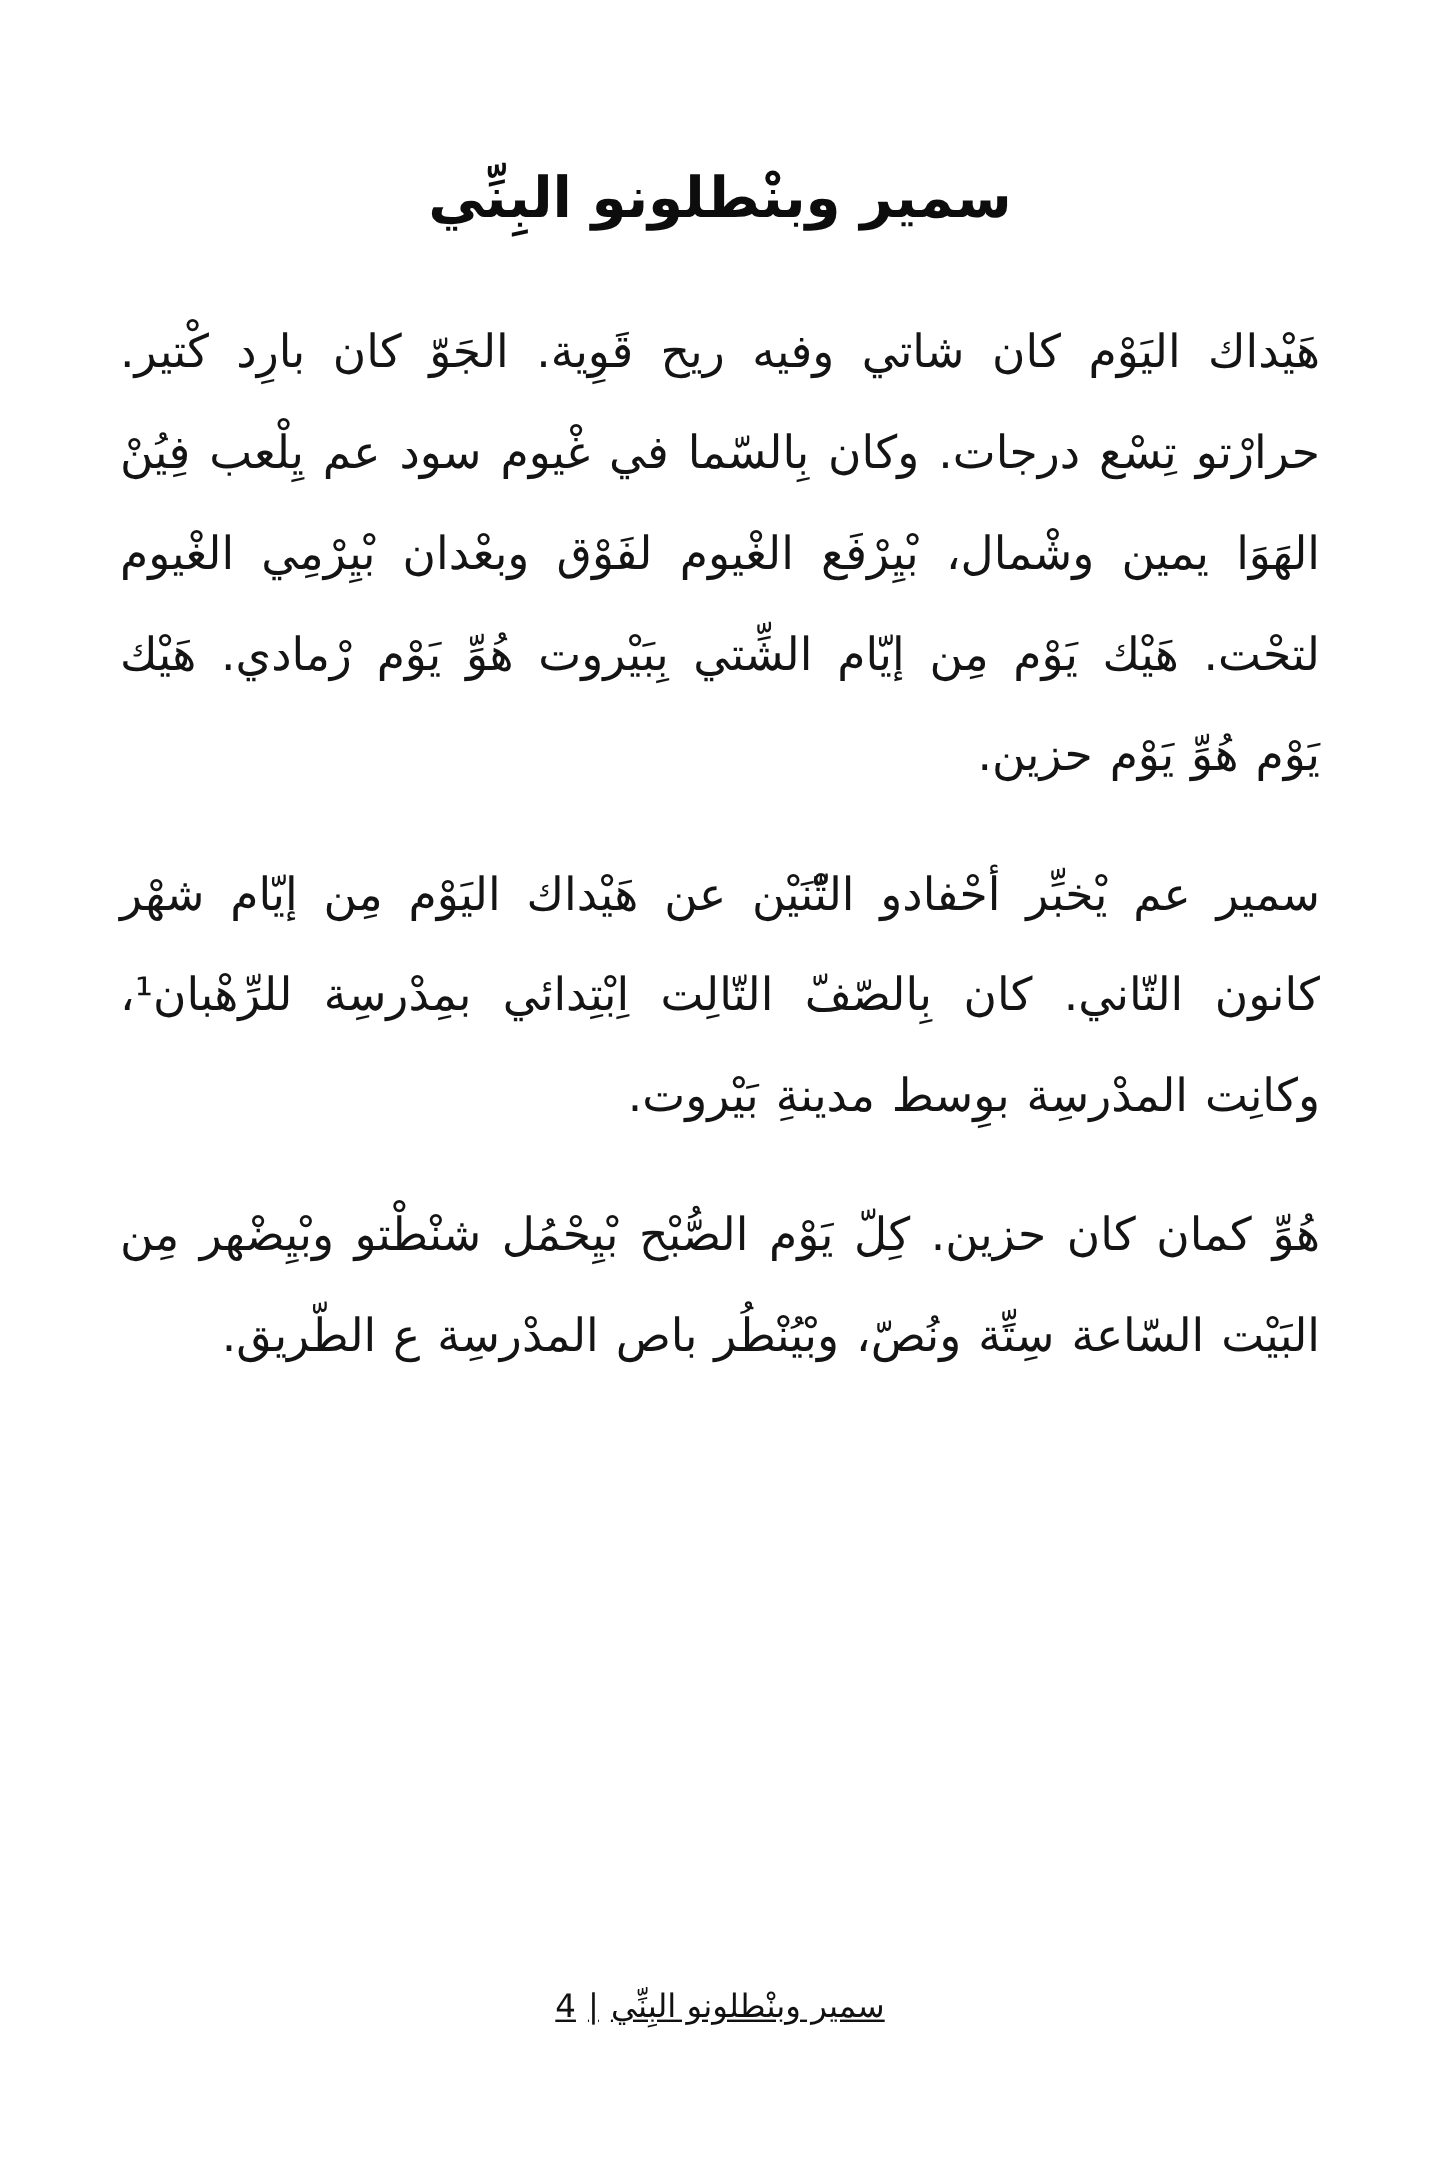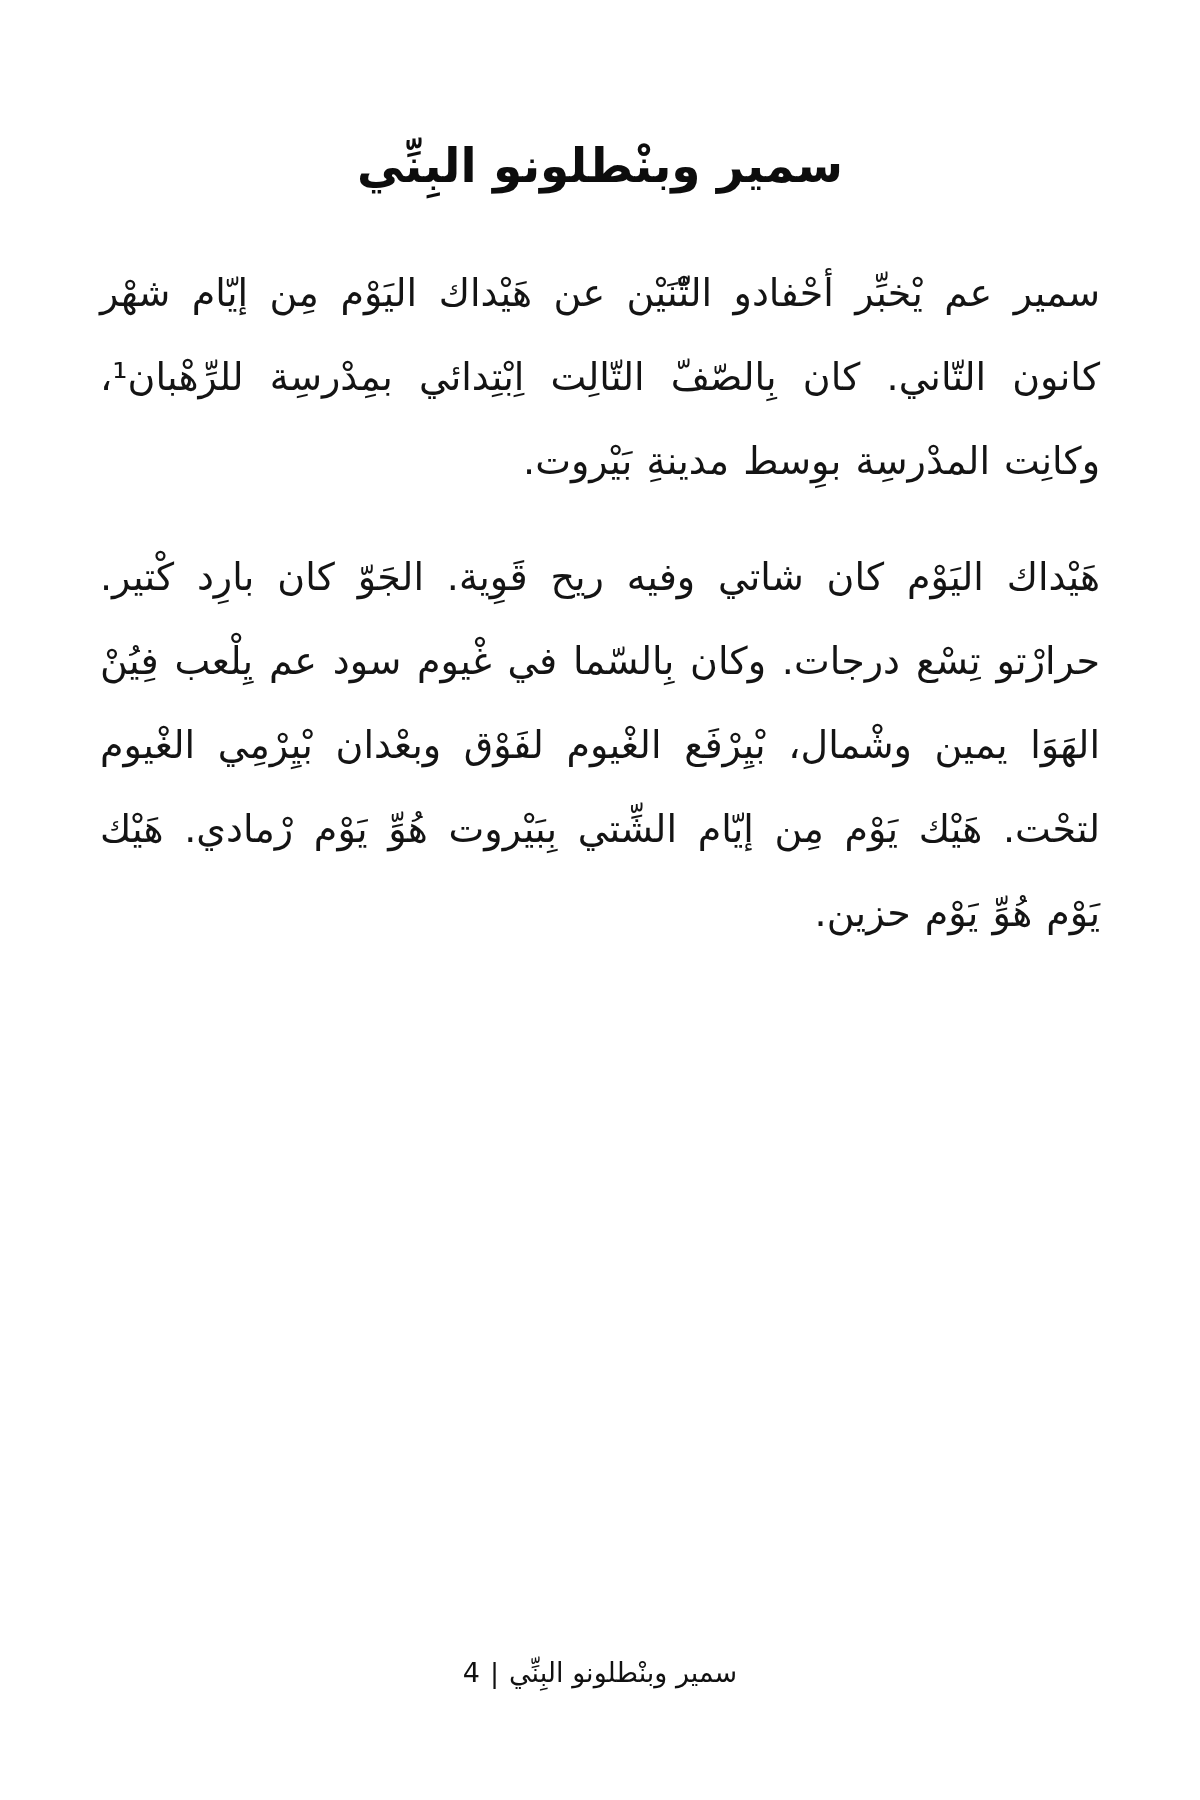--- a/index.html
+++ b/index.html
@@ -44,33 +44,35 @@
   .story p:last-child { margin-bottom: 0; }
   .footer {
     position: absolute;
     bottom: 112px;
     left: 0;
     right: 0;
     text-align: center;
     font-size: 27px;
     color: #111111;
     direction: rtl;
+    text-decoration: underline;
   }
   .footer span { display: inline; }
   .footer .sep { padding: 0 10px; }
 </style>
 </head>
 <body>
 
 <div class="page">
   <div class="content">
     <h1 class="title">سمير وبنْطلونو البِنِّي</h1>
 
     <div class="story">
+      <p>هَيْداك اليَوْم كان شاتي وفيه ريح قَوِية. الجَوّ كان بارِد كْتير. حرارْتو تِسْع درجات. وكان بِالسّما في غْيوم سود عم يِلْعب فِيُنْ الهَوَا يمين وشْمال، بْيِرْفَع الغْيوم لفَوْق وبعْدان بْيِرْمِي الغْيوم لتحْت. هَيْك يَوْم مِن إيّام الشِّتي بِبَيْروت هُوِّ يَوْم رْمادي. هَيْك يَوْم هُوِّ يَوْم حزين.</p>
       <p>سمير عم يْخبِّر أحْفادو التّْنَيْن عن هَيْداك اليَوْم مِن إيّام شهْر كانون التّاني. كان بِالصّفّ التّالِت اِبْتِدائي بمِدْرسِة للرِّهْبان¹، وكانِت المدْرسِة بوِسط مدينةِ بَيْروت.</p>
-      <p>هَيْداك اليَوْم كان شاتي وفيه ريح قَوِية. الجَوّ كان بارِد كْتير. حرارْتو تِسْع درجات. وكان بِالسّما في غْيوم سود عم يِلْعب فِيُنْ الهَوَا يمين وشْمال، بْيِرْفَع الغْيوم لفَوْق وبعْدان بْيِرْمِي الغْيوم لتحْت. هَيْك يَوْم مِن إيّام الشِّتي بِبَيْروت هُوِّ يَوْم رْمادي. هَيْك يَوْم هُوِّ يَوْم حزين.</p>
+      <p>هُوِّ كمان كان حزين. كِلّ يَوْم الصُّبْح بْيِحْمُل شنْطْتو وبْيِضْهر مِن البَيْت السّاعة سِتِّة ونُصّ، وبْيُنْطُر باص المدْرسِة ع الطّريق.</p>
     </div>
   </div>
 
   <div class="footer">
     <span>سمير وبنْطلونو البِنِّي</span><span class="sep">|</span><span>4</span>
   </div>
 </div>
 
 </body></html>

